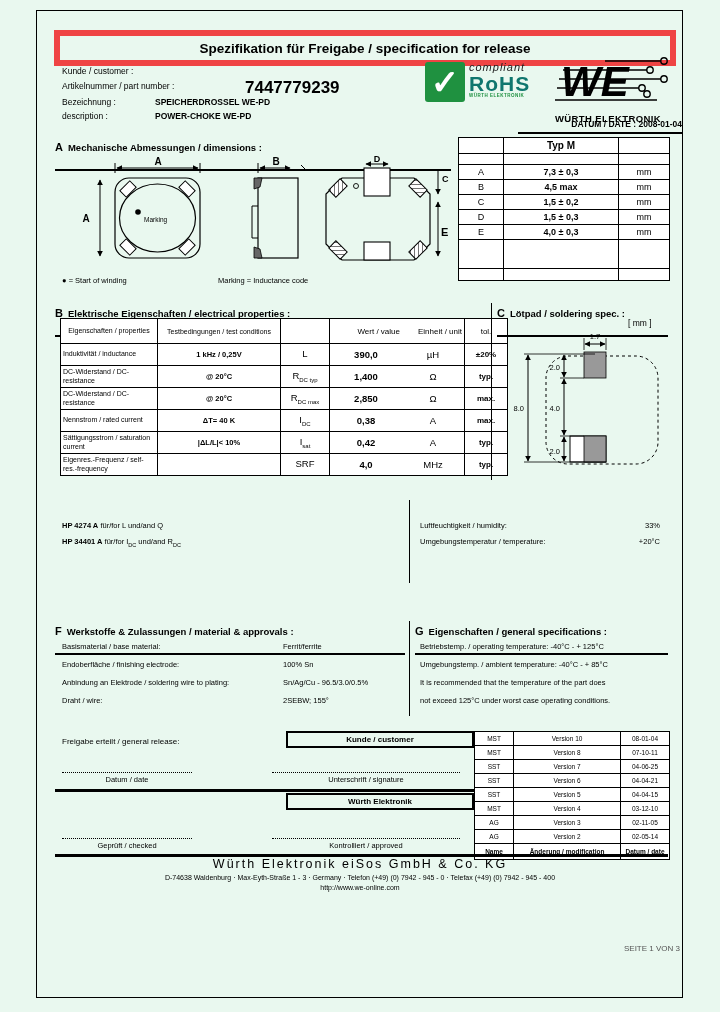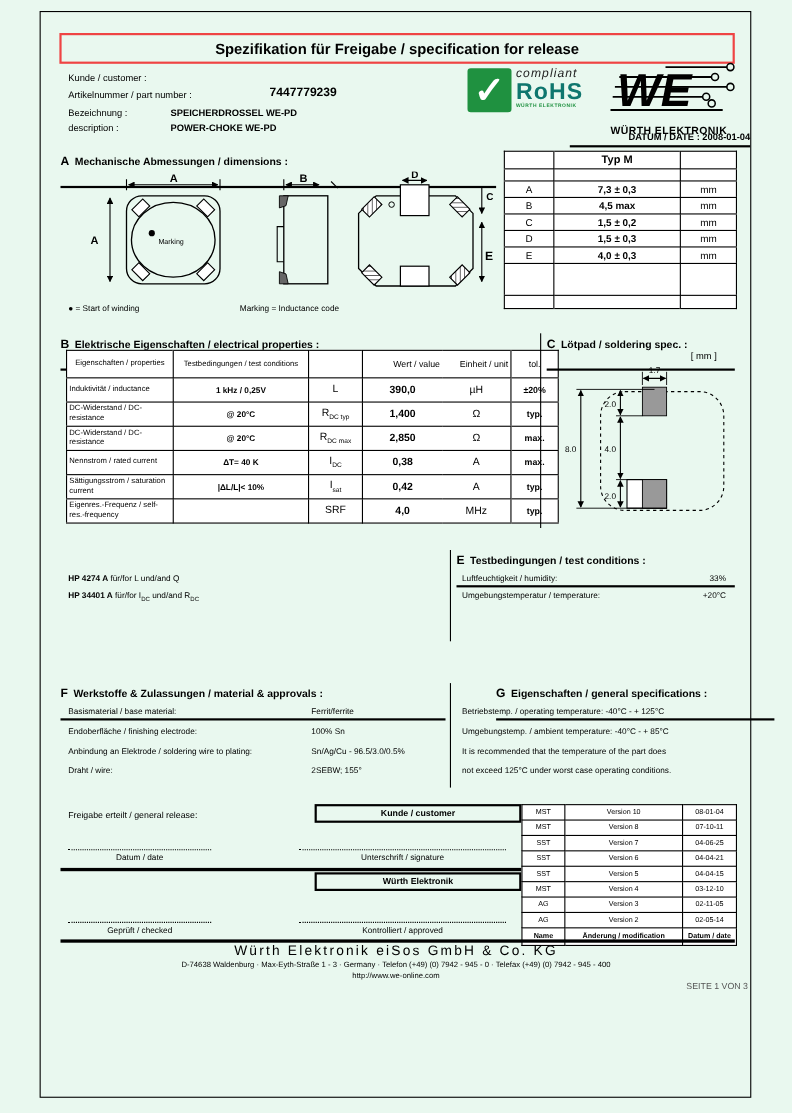--- a/index.html
+++ b/index.html
@@ -4,21 +4,21 @@
 <style>
   html,body{margin:0;padding:0;background:#e9f8ef;}
   body{font-family:"Liberation Sans",sans-serif;color:#000;}
   #page{position:relative;width:720px;height:1012px;background:#e9f8ef;overflow:hidden;}
   .abs{position:absolute;}
   .b{font-weight:bold;}
   svg text{font-family:"Liberation Sans",sans-serif;fill:#000;}
   
   #page-border{left:36px;top:10px;width:645px;height:986px;border:1.5px solid #000;}
   
-  #title-box{left:54px;top:30px;width:610px;height:24px;border:2px solid #ef4444;display:flex;align-items:center;justify-content:center;font-size:13.5px;font-weight:bold;}
+  #title-box{left:54px;top:30px;width:610px;height:24px;border:6px solid #ef4444;display:flex;align-items:center;justify-content:center;font-size:13.5px;font-weight:bold;}
   .lbl{font-size:8.5px;}
   
   .sec-head{border-bottom:2px solid #000;padding-bottom:14px;white-space:nowrap;}
   .sec-letter{font-size:11px;font-weight:bold;margin-right:5px;}
   .sec-title{font-size:9.5px;font-weight:bold;}
   
   table{border-collapse:collapse;background:#fff;}
   
   #typm{left:458px;top:137px;}
   #typm table{border:1.5px solid #000;table-layout:fixed;}
@@ -68,35 +68,35 @@
   #welogo{left:543px;top:56px;width:130px;height:72px;}
   #welogo .wordmark{font-size:9.5px;font-weight:bold;letter-spacing:.4px;margin-top:1px;text-align:center;}
   #dateline{left:518px;top:119px;width:164px;text-align:right;font-size:8.5px;font-weight:bold;}
   #dateline-rule{left:518px;top:132px;width:164px;height:2px;background:#000;}
   .vdiv{border-left:1.5px solid #000;width:0;}
   .kv-label{font-size:7.5px;}
   .kv-value{font-size:7.5px;}
   #footer-company{left:0;top:857px;width:720px;text-align:center;font-size:12.5px;letter-spacing:2px;}
   #footer-addr{left:0;top:874px;width:720px;text-align:center;font-size:7px;}
   #footer-web{left:0;top:884px;width:720px;text-align:center;font-size:7px;}
-  #pageno{left:560px;top:892px;width:120px;text-align:right;font-size:8px;color:#555;}
+  #pageno{left:560px;top:944px;width:120px;text-align:right;font-size:8px;color:#555;}
 </style>
 </head>
 <body>
 
 <div id="page">
   <div class="abs" id="page-border"></div>
 
   <div class="abs" id="title-box">
     <span>Spezifikation für Freigabe / specification for release</span>
   </div>
 
   <div class="abs lbl" style="left:62px;top:66px;">Kunde / customer :</div>
   <div class="abs lbl" style="left:62px;top:81px;">Artikelnummer / part number :</div>
-  <div class="abs b" style="left:245px;top:78px;font-size:11px;">7447779239</div>
+  <div class="abs b" style="left:245px;top:78px;font-size:17px;">7447779239</div>
   <div class="abs lbl" style="left:62px;top:97px;">Bezeichnung :</div>
   <div class="abs b" style="left:155px;top:97px;font-size:8.5px;">SPEICHERDROSSEL WE-PD</div>
   <div class="abs lbl" style="left:62px;top:111px;">description :</div>
   <div class="abs b" style="left:155px;top:111px;font-size:8.5px;">POWER-CHOKE WE-PD</div>
 
   <div class="abs" id="rohs">
     <div class="chk">✓</div>
     <div class="txt">
       <div class="compliant">compliant</div>
       <div class="rohs">RoHS</div>
@@ -341,43 +341,40 @@
     <span>für/for L und/and Q</span>
   </div>
   <div class="abs" style="left:62px;top:537px;font-size:7.5px;">
     <span class="b">HP 34401 A</span>
     <span>für/for I</span><sub style="font-size:5.5px;">DC</sub>
     <span>und/and R</span><sub style="font-size:5.5px;">DC</sub>
   </div>
 
   <div class="abs vdiv" style="left:409px;top:500px;height:83px;"></div>
 
-  <div class="abs sec-head" style="left:415px;top:500px;width:253px;">
-    <span class="sec-letter">E</span><span class="sec-title">Testbedingungen / test conditions :</span>
-  </div>
   <div class="abs kv-label" style="left:420px;top:521px;">Luftfeuchtigkeit / humidity:</div>
   <div class="abs kv-value" style="left:600px;top:521px;width:60px;text-align:right;">33%</div>
   <div class="abs kv-label" style="left:420px;top:537px;">Umgebungstemperatur / temperature:</div>
   <div class="abs kv-value" style="left:600px;top:537px;width:60px;text-align:right;">+20°C</div>
 
   <div class="abs sec-head" style="left:55px;top:621px;width:350px;">
     <span class="sec-letter">F</span><span class="sec-title">Werkstoffe &amp; Zulassungen / material &amp; approvals :</span>
   </div>
   <div class="abs kv-label" style="left:62px;top:642px;">Basismaterial / base material:</div>
   <div class="abs kv-value" style="left:283px;top:642px;">Ferrit/ferrite</div>
   <div class="abs kv-label" style="left:62px;top:660px;">Endoberfläche / finishing electrode:</div>
   <div class="abs kv-value" style="left:283px;top:660px;">100% Sn</div>
   <div class="abs kv-label" style="left:62px;top:678px;">Anbindung an Elektrode / soldering wire to plating:</div>
   <div class="abs kv-value" style="left:283px;top:678px;">Sn/Ag/Cu - 96.5/3.0/0.5%</div>
   <div class="abs kv-label" style="left:62px;top:696px;">Draht / wire:</div>
   <div class="abs kv-value" style="left:283px;top:696px;">2SEBW; 155°</div>
 
   <div class="abs vdiv" style="left:409px;top:621px;height:95px;"></div>
 
-  <div class="abs sec-head" style="left:415px;top:621px;width:253px;margin-left:36px;">
+  <div class="abs sec-head" style="left:415px;top:621px;width:253px;">
     <span class="sec-letter">G</span><span class="sec-title">Eigenschaften / general specifications :</span>
   </div>
   <div class="abs kv-label" style="left:420px;top:642px;">Betriebstemp. / operating temperature:  -40°C - +  125°C</div>
   <div class="abs kv-label" style="left:420px;top:660px;">Umgebungstemp. / ambient temperature:  -40°C - +  85°C</div>
   <div class="abs kv-label" style="left:420px;top:678px;">It is recommended that the temperature of the part does</div>
   <div class="abs kv-label" style="left:420px;top:696px;">not exceed 125°C under worst case operating conditions.</div>
 
   <div class="abs" style="left:62px;top:737px;font-size:8px;">Freigabe erteilt / general release:</div>
   <div class="abs hdrbox" style="left:286px;top:731px;width:184px;">Kunde / customer</div>
 

